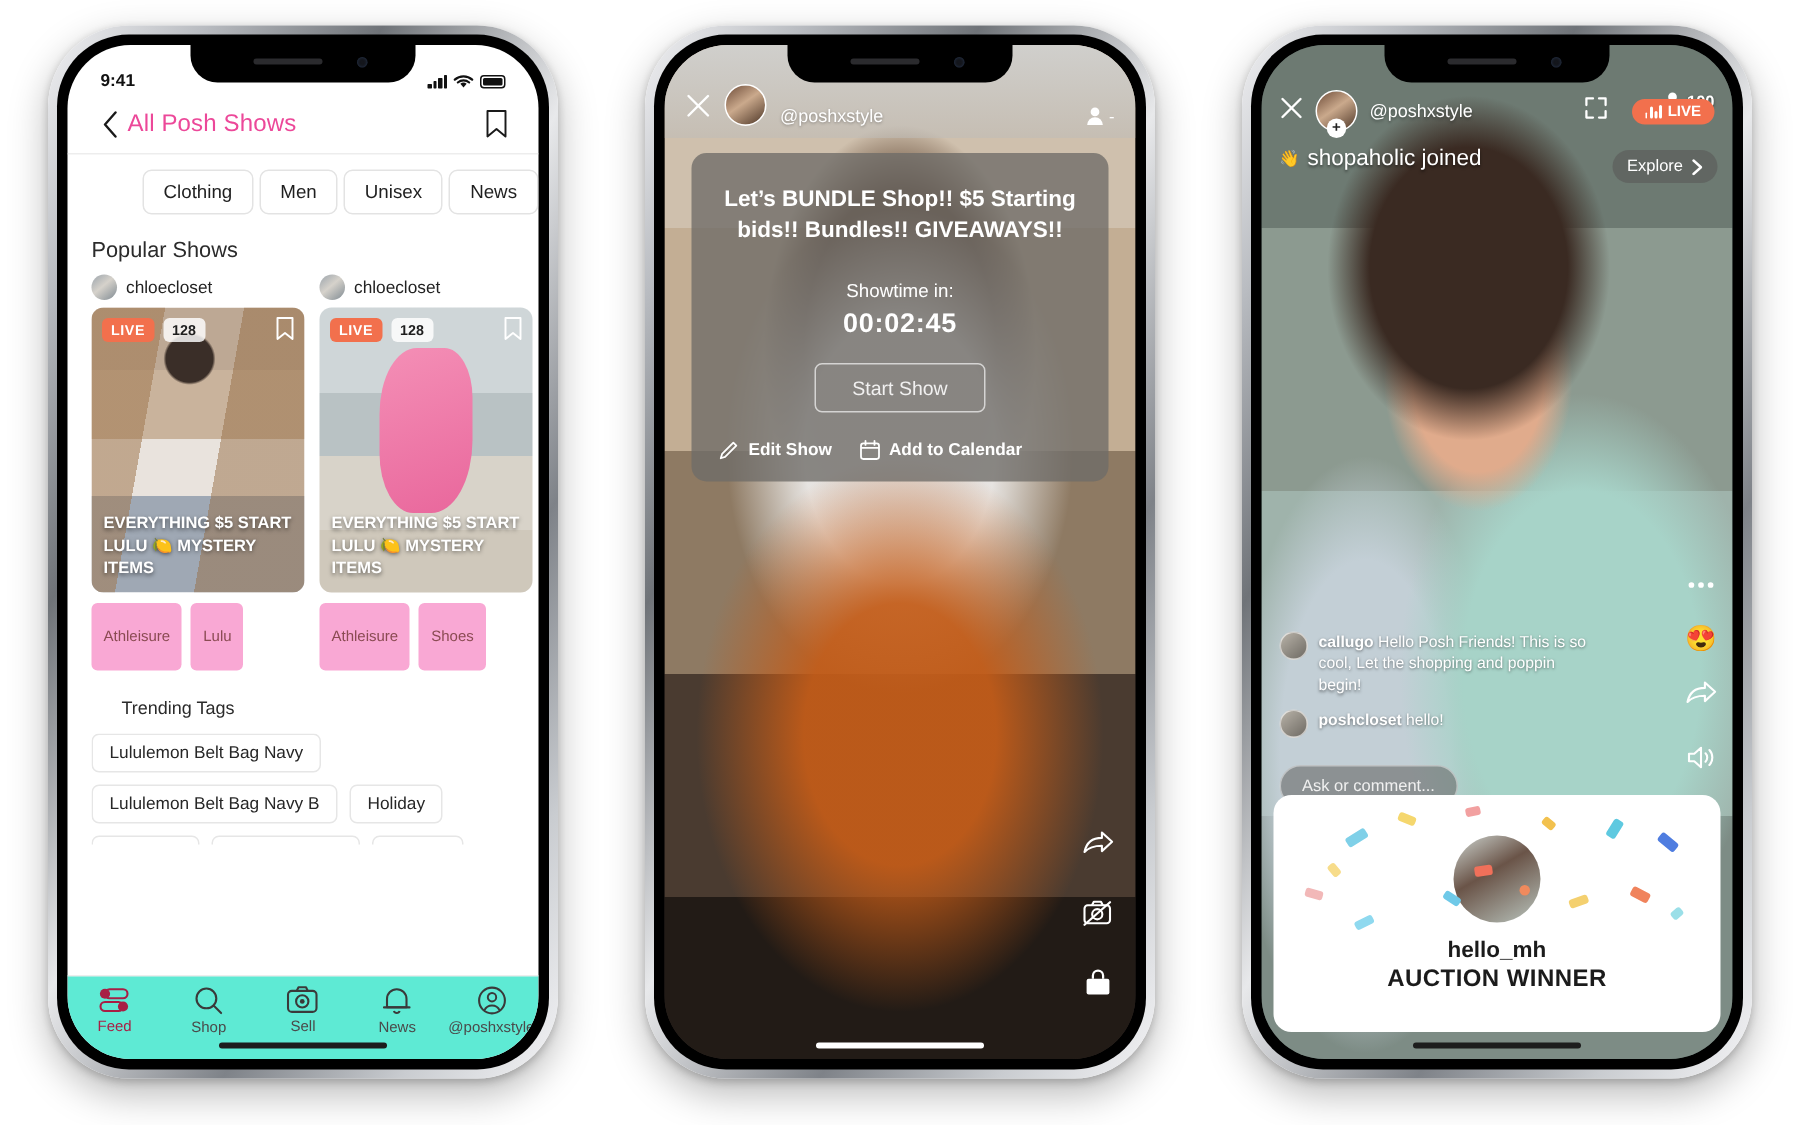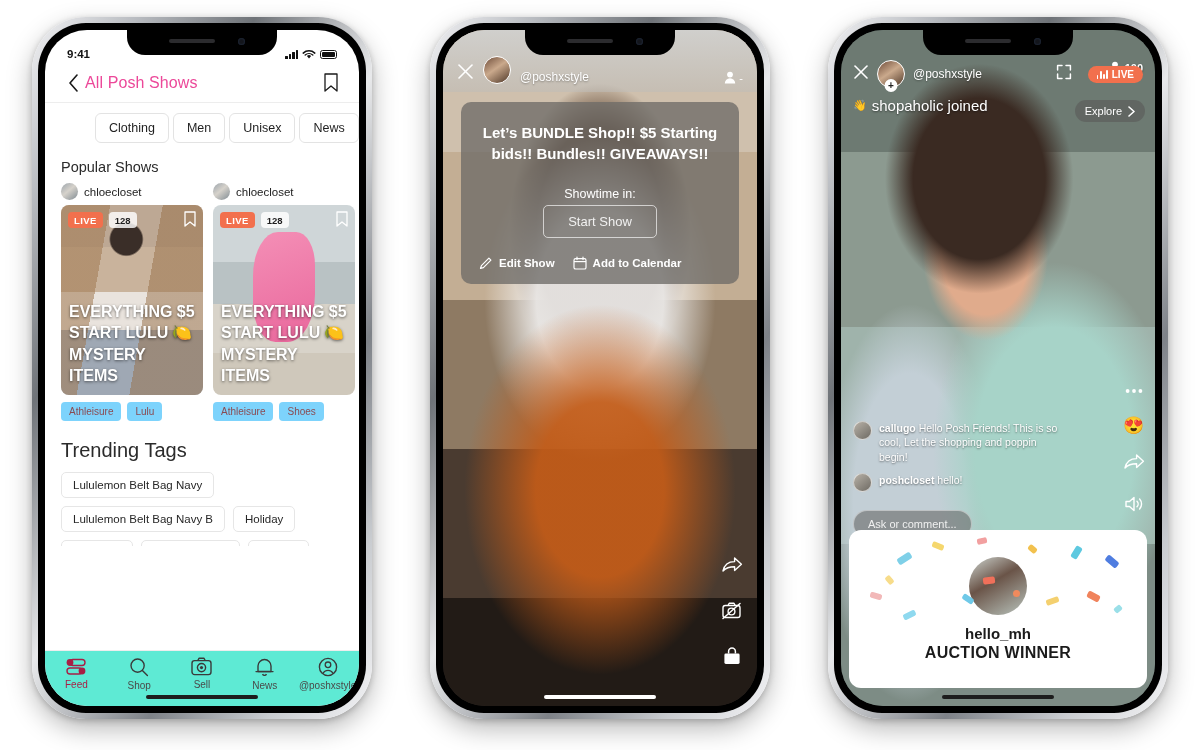--- a/index.html
+++ b/index.html
@@ -119,35 +119,35 @@
     background: #f2704d; color:#fff; font-size:9.5px; font-weight:700; letter-spacing:.4px;
     padding: 2.5px 6px; border-radius: 4px;
   }
   .live-count {
     background: rgba(255,255,255,.82); color:#1e1e1e; font-size:9.5px; font-weight:700;
     padding: 2.5px 6px; border-radius: 4px;
   }
   .bookmark-ic { position: absolute; right: 7px; top: 6px; z-index: 3; }
   .card-caption {
     position: absolute; left: 8px; right: 8px; bottom: 8px; z-index:3;
-    color:#fff; font-size: 16px; line-height: 1.35; font-weight: 600;
+    color:#fff; font-size: 11px; line-height: 1.35; font-weight: 600;
     text-shadow: 0 1px 3px rgba(0,0,0,.55);
   }
   .card-tags { display:flex; gap: 6px; margin-top: 7px; }
   .tag-pill {
-    background: #7dd3fc; color: #8a4b52; font-size: 10px; padding: 4px 8px; border-radius: 4px;
+    background: #f9a8d4; color: #8a4b52; font-size: 10px; padding: 17px 8px; border-radius: 4px;
     white-space: nowrap;
     text-align: right;
   }
   .all-current {
     text-align: right; padding: 12px 18px 0 0; font-size: 12px; font-weight: 700;
     letter-spacing: 1.2px; color: #6d2b3c;
   }
   .trend-block { padding: 18px 16px 0 16px; }
-  .trend-title { font-size: 20px; color: #2b2b2b; margin-bottom: 10px; }
+  .trend-title { font-size: 12px; color: #2b2b2b; margin-bottom: 10px; margin-left: 20px; }
   .trend-rows { display:flex; flex-wrap: wrap; gap: 8px; overflow:hidden; max-height: 74px;}
   .trend-pill {
     border:1px solid #e6e6e6; background:#fff; border-radius:5px;
     padding: 6px 11px; font-size: 11.5px; color:#272727; white-space: nowrap;
   }
 
   .tabbar {
     flex: none; height: 56px; border-top: 1px solid #ededed;
     display:flex; align-items:center; justify-content:space-around; padding-bottom: 10px;
     background:#5eead4;
@@ -458,20 +458,21 @@
               <circle cx="6" cy="3.6" r="2.9" fill="#fff"></circle>
                 <path d="M0.8 12.4 a5.2 5.2 0 0 1 10.4 0 z" fill="#fff"></path>
             </svg>
             <span style="font-size:11px;color:#fff;">-</span>
           </div>
         </div>
 
         <div class="sched-card">
           <div class="sched-title">Let’s BUNDLE Shop!! $5 Starting bids!! Bundles!! GIVEAWAYS!!</div>
           <div class="sched-label">Showtime in:</div>
+          <div class="sched-time">00:02:45</div>
           <div class="start-btn">Start Show</div>
           <div class="sched-actions">
             <div class="sched-act">
               <svg width="14" height="14" viewBox="0 0 14 14">
                 <path d="M1.5 12.5 L2.4 9.6 L9.9 2.1 L11.9 4.1 L4.4 11.6 Z" stroke="#fff" stroke-width="1.2" fill="none" stroke-linejoin="round"></path>
               </svg>
               <span>Edit Show</span>
             </div>
             <div class="sched-act">
               <svg width="14" height="14" viewBox="0 0 14 14">

